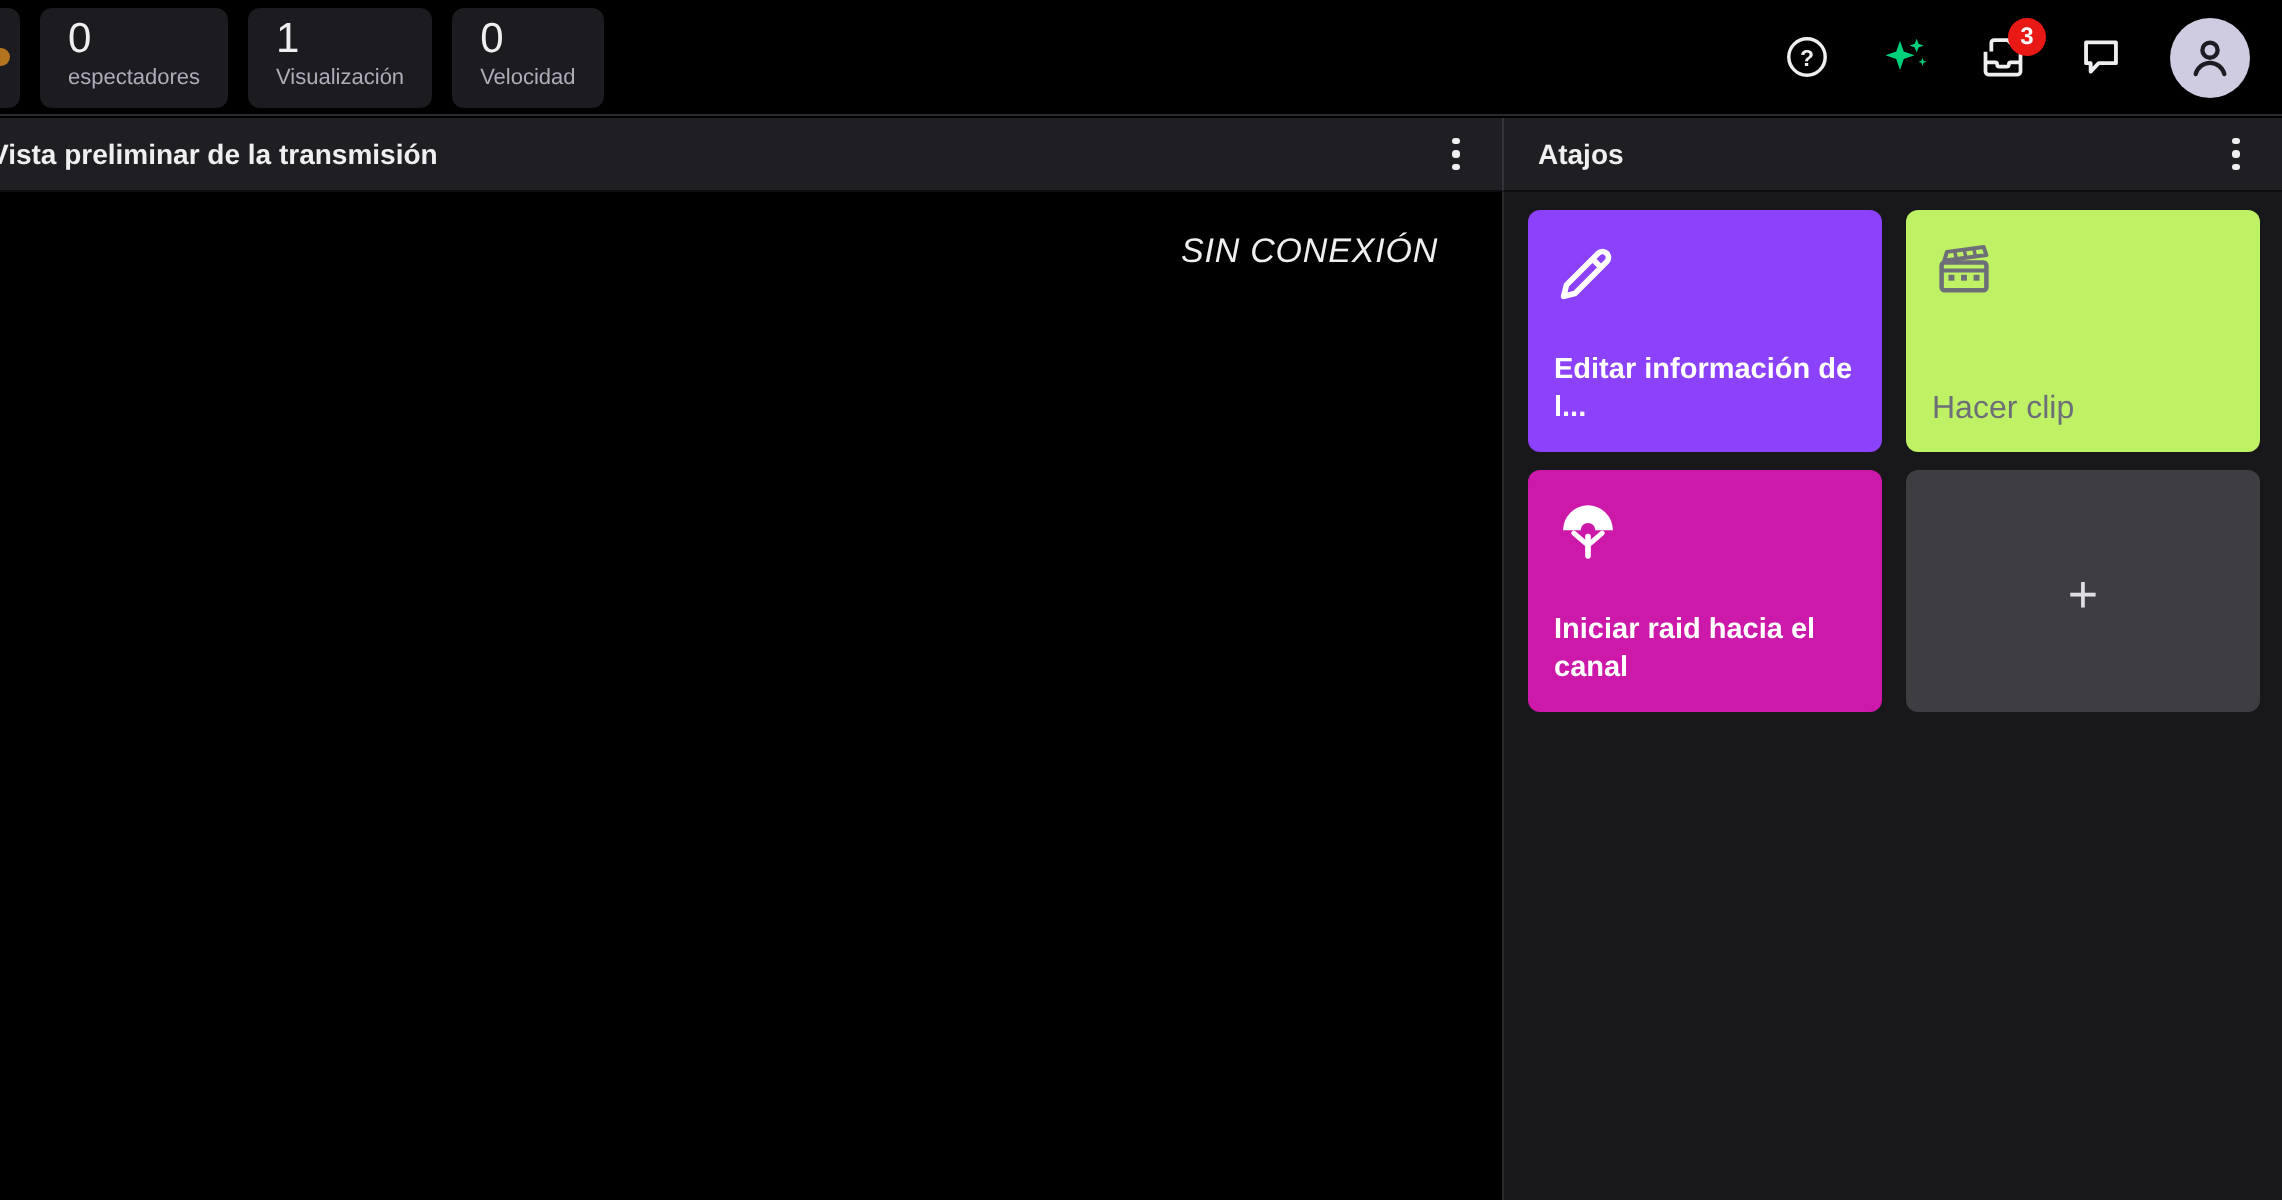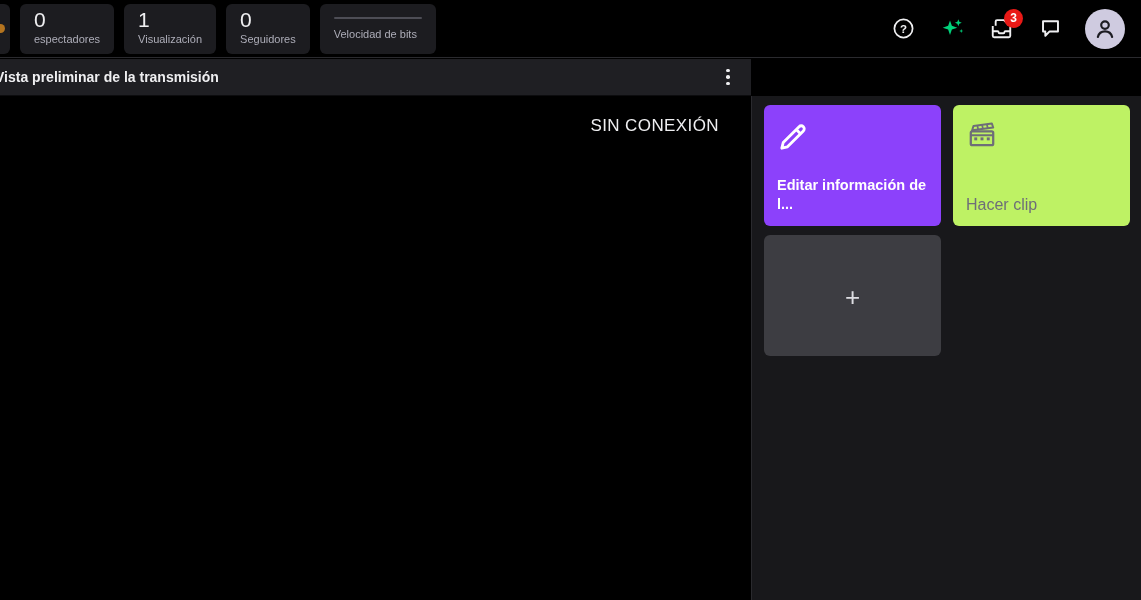--- a/index.html
+++ b/index.html
@@ -93,20 +93,21 @@
     margin-left:auto; margin-right:12px;
     width:22px; height:22px; display:flex; flex-direction:column;
     align-items:center; justify-content:center; gap:3px; cursor:pointer;
   }
   .kebab i{ width:3.5px; height:3.5px; border-radius:50%; background:#efeff1; display:block; }
 
   
   .preview{
     position:absolute; left:0; top:96px; width:751px; height:504px;
     background:#000;
+    font-style:italic;
   }
   .offline{
     position:absolute; right:32px; top:20px;
     color:#efeff1; font-size:17px; letter-spacing:.4px;
     white-space:nowrap;
   }
 
   
   .rightpanel{
     position:absolute; left:751px; top:96px; width:390px; height:504px;
@@ -156,27 +157,23 @@
       <div class="stat-label">espectadores</div>
     </div>
 
     <div class="stat-card">
       <div class="stat-value">1</div>
       <div class="stat-label">Visualización</div>
     </div>
 
     <div class="stat-card">
       <div class="stat-value">0</div>
-      <div class="stat-label">Seguidores</div>
-    </div>
-
-    <div class="stat-card">
-      <div class="stat-dash"></div>
-      <div class="stat-label">Velocidad de bits</div>
-    </div>
+      <div class="stat-label">Velocidad</div>
+    </div>
+
 
   </div>
 
   <div class="topbar-spacer"></div>
 
   <div class="top-icons">
 
     <div class="ticon">
       <svg width="23" height="23" viewBox="0 0 24 24">
         <circle cx="12" cy="12" r="9.5" fill="none" stroke="#efeff1" stroke-width="1.8"></circle>
@@ -221,20 +218,28 @@
 
   <div class="panel-head head-left">
     <span class="head-title">Vista preliminar de la transmisión</span>
     <span class="kebab">
       <i></i>
         <i></i>
         <i></i>
     </span>
   </div>
 
+  <div class="panel-head head-right">
+    <span class="head-title">Atajos</span>
+    <span class="kebab">
+      <i></i>
+        <i></i>
+        <i></i>
+    </span>
+  </div>
 
 </div>
 
 <div class="preview">
   <div class="offline">SIN CONEXIÓN</div>
 </div>
 
 <div class="rightpanel">
   <div class="grid">
 
@@ -256,20 +261,31 @@
           <path d="M4.4 9.2 L5.6 5.2 L19.4 3.4 L20.4 6.4 L4.9 8.4" fill="none" stroke="#6e6e78" stroke-width="1.5" stroke-linejoin="round"></path>
           <path d="M8.4 4.6 L9.1 7.6 M12.0 4.2 L12.7 7.2 M15.6 3.8 L16.3 6.8" stroke="#6e6e78" stroke-width="1.3"></path>
           <rect x="6.2" y="13.8" width="2.2" height="2.2" fill="#6e6e78"></rect>
           <rect x="10.9" y="13.8" width="2.2" height="2.2" fill="#6e6e78"></rect>
           <rect x="15.6" y="13.8" width="2.2" height="2.2" fill="#6e6e78"></rect>
         </svg>
       </span>
       <span class="card-label">Hacer clip</span>
     </div>
 
+    <div class="card" style="background:#cc19aa">
+      <span class="card-icon">
+        <svg width="34" height="34" viewBox="0 0 24 24">
+          <path d="M3.2 11.4 a8.8 8.8 0 0 1 17.6 0 Z" fill="#fff"></path>
+          <circle cx="12" cy="11.4" r="2.6" fill="#cc19aa"></circle>
+          <path d="M12 13.6 V20.4" stroke="#fff" stroke-width="2" stroke-linecap="round"></path>
+          <path d="M7.0 12.4 L11.2 16.0 M17.0 12.4 L12.8 16.0" stroke="#fff" stroke-width="1.8" stroke-linecap="round"></path>
+        </svg>
+      </span>
+      <span class="card-label">Iniciar raid hacia el canal</span>
+    </div>
 
     <div class="card add">
       <span class="plus">+</span>
     </div>
 
   </div>
 
 </div>
 
 </body></html>

